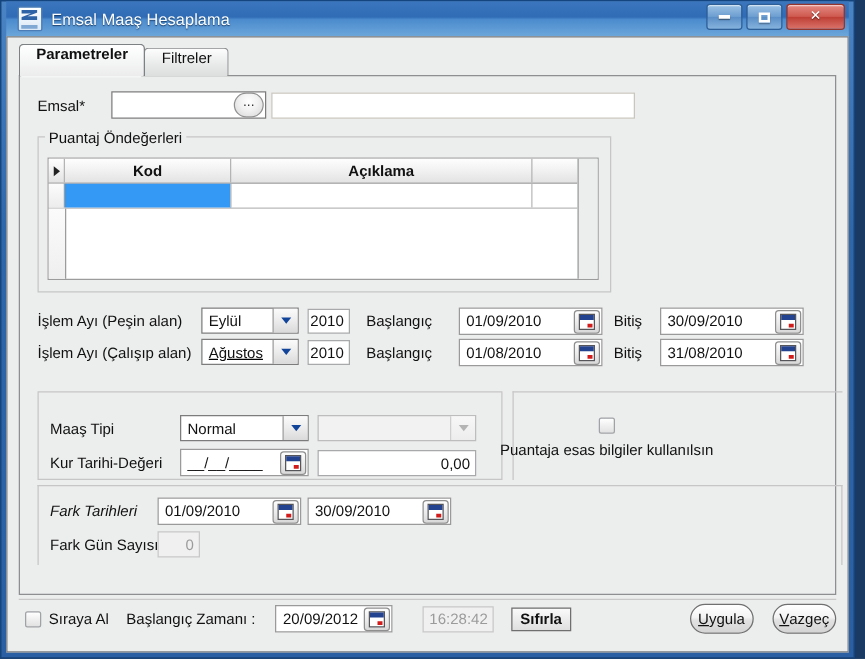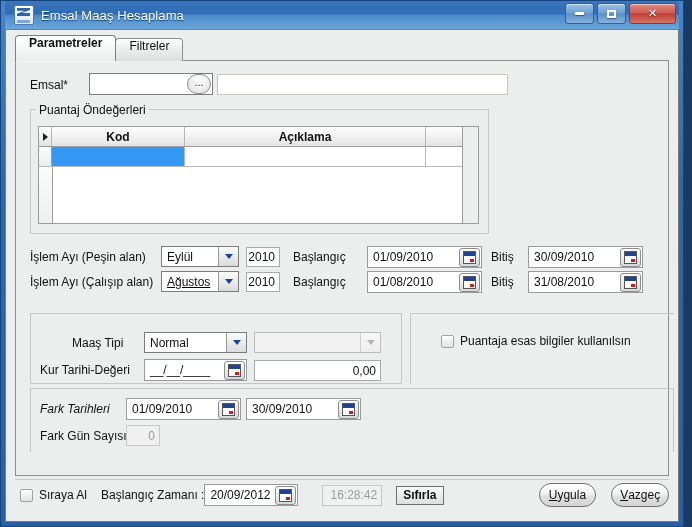--- a/index.html
+++ b/index.html
@@ -293,21 +293,21 @@
       <div class="lbl" style="position:absolute;left:475px;top:214px;">Bitiş</div>
       <div class="datefield" style="position:absolute;left:512px;top:210px;width:115px;">
         <div class="dval">31/08/2010</div>
         <div class="calbtn">
             <span class="calglyph"></span>
           </div>
       </div>
 
       <div class="group" style="left:14px;top:252px;width:372px;height:71px;"></div>
 
-      <div class="lbl" style="position:absolute;left:24px;top:275px;margin-left:32px;">Maaş Tipi</div>
+      <div class="lbl" style="position:absolute;left:24px;top:275px;">Maaş Tipi</div>
       <div class="combo" style="position:absolute;left:128px;top:271px;width:103px;">
         <div class="cval">Normal</div>
         <div class="carrow">
             <span class="chev"></span>
           </div>
       </div>
       <div class="combo dis" style="position:absolute;left:238px;top:271px;width:127px;">
         <div class="cval"></div>
         <div class="carrow">
             <span class="chev"></span>
@@ -319,21 +319,21 @@
         <div class="dval">__/__/____</div>
         <div class="calbtn">
             <span class="calglyph"></span>
           </div>
       </div>
       <div class="txt right" style="position:absolute;left:238px;top:299px;width:127px;height:21px;">
         <span>0,00</span>
       </div>
 
       <div class="group" style="left:394px;top:252px;width:264px;height:71px;border-left:1px solid #c6c6c6;border-right:none;border-top:1px solid #c6c6c6;border-bottom:none;"></div>
-      <div style="position:absolute;left:425px;top:273px;display:flex;align-items:center;gap:6px;">
+      <div style="position:absolute;left:384px;top:273px;display:flex;align-items:center;gap:6px;flex-direction:column;">
         <span class="cb"></span>
         <span class="lbl">Puantaja esas bilgiler kullanılsın</span>
       </div>
 
       <div class="group" style="left:14px;top:327px;width:644px;height:64px;border-bottom:none;"></div>
 
       <div class="lbl" style="position:absolute;left:24px;top:341px;font-style:italic;">Fark Tarihleri</div>
       <div class="datefield" style="position:absolute;left:110px;top:337px;width:115px;">
         <div class="dval">01/09/2010</div>
         <div class="calbtn">
@@ -354,21 +354,21 @@
 
     </div>
 
     <div class="sep-line"></div>
 
     <div class="bottombar">
       <span class="cb" style="margin-left:5px;"></span>
       <span class="lbl" style="margin-left:6px;">Sıraya Al</span>
       <span class="lbl" style="margin-left:14px;">Başlangıç Zamanı :</span>
 
-      <div class="datefield" style="width:110px;">
+      <div class="datefield" style="margin-left:16px;width:110px;">
         <div class="dval">20/09/2012</div>
         <div class="calbtn">
             <span class="calglyph"></span>
           </div>
       </div>
 
       <div class="txt dis center" style="margin-left:24px;width:76px;height:21px;">
         <span>16:28:42</span>
       </div>
 

